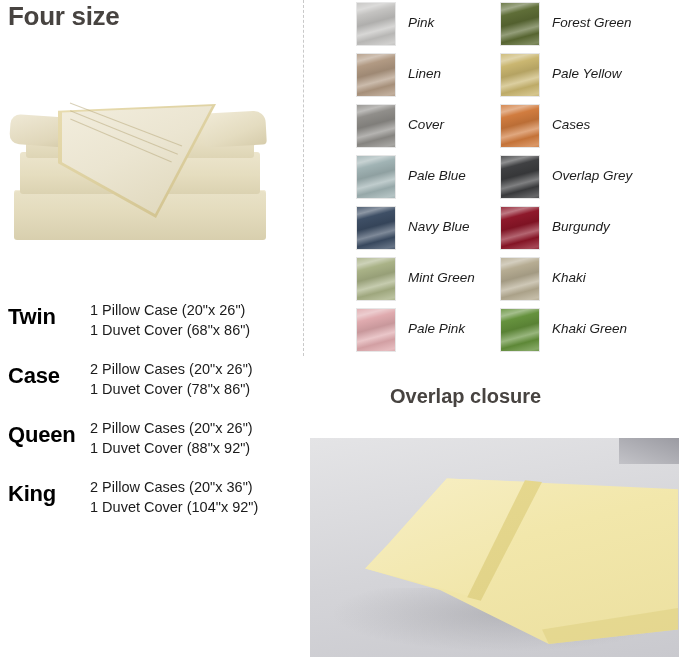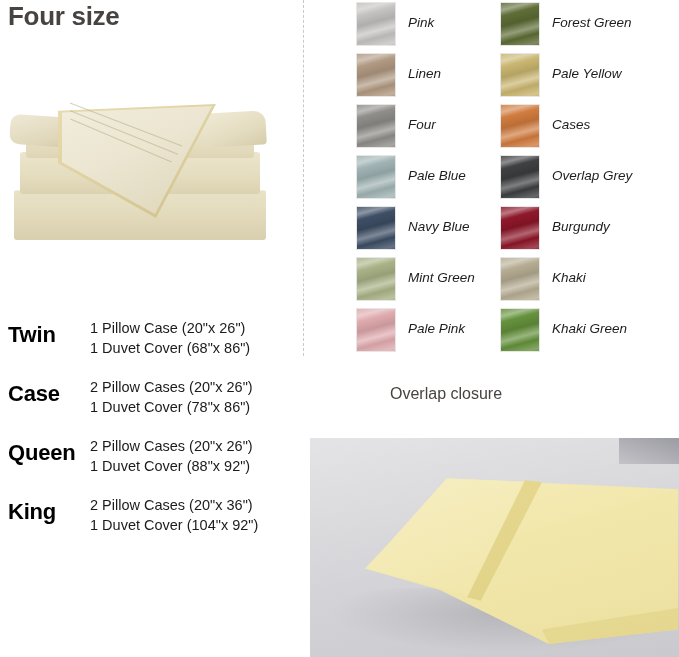--- a/index.html
+++ b/index.html
@@ -69,21 +69,21 @@
   .drape-edge {
     position: absolute; left: 50px; top: 42px; width: 158px; height: 114px;
     background: linear-gradient(155deg,#e8dcb0 0%, #ddd0a0 50%, #cfc08c 100%);
     clip-path: polygon(0% 6%, 100% 0%, 62% 100%, 0% 52%);
   }
   .drape-line {
     position: absolute; background: rgba(186,172,128,0.55); height: 1px;
   }
 
   
-  #size-table { position: absolute; left: 0; top: 312px; width: 303px; }
+  #size-table { position: absolute; left: 0; top: 294px; width: 303px; }
   .size-row { position: relative; height: 59px; }
   .size-name {
     position: absolute; left: 8px; top: 10px;
     font-size: 22px; font-weight: bold; color: #000;
     letter-spacing: -0.2px;
   }
   .size-lines { position: absolute; left: 90px; top: 6px; }
   .size-line {
     font-size: 14.5px; color: #1b1b1b; line-height: 20px; white-space: nowrap;
   }
@@ -115,21 +115,21 @@
   }
   .swatch-label {
     position: absolute; left: 52px; top: 13px;
     font-size: 13.5px; font-style: italic; color: #1d1d1d;
     white-space: nowrap;
   }
 
   
   #overlap-heading {
     position: absolute; left: 390px; top: 385px;
-    font-size: 16px; font-weight: normal; color: #474340;
+    font-size: 20px; font-weight: bold; color: #474340;
   }
   #pillow-photo {
     position: absolute; left: 310px; top: 438px; width: 369px; height: 219px;
     overflow: hidden; background: #d5d5d8;
   }
   #pillow-photo .bg-wall {
     position: absolute; inset: 0;
     background: linear-gradient(170deg,#e4e4e6 0%, #d4d4d8 55%, #c9c9ce 100%);
   }
   #pillow-photo .bg-dark {
@@ -229,21 +229,21 @@
     <div class="swatch-item" style="left:53px; top:53px;">
       <div class="swatch" style="background-color: rgb(176, 152, 129);">
           <div class="sheen"></div>
         </div>
       <div class="swatch-label">Linen</div>
     </div>
     <div class="swatch-item" style="left:53px; top:104px;">
       <div class="swatch" style="background-color: rgb(142, 140, 136);">
           <div class="sheen"></div>
         </div>
-      <div class="swatch-label">Four</div>
+      <div class="swatch-label">Cover</div>
     </div>
     <div class="swatch-item" style="left:53px; top:155px;">
       <div class="swatch" style="background-color: rgb(159, 178, 179);">
           <div class="sheen"></div>
         </div>
       <div class="swatch-label">Pale Blue</div>
     </div>
     <div class="swatch-item" style="left:53px; top:206px;">
       <div class="swatch" style="background-color: rgb(59, 76, 99);">
           <div class="sheen"></div>

